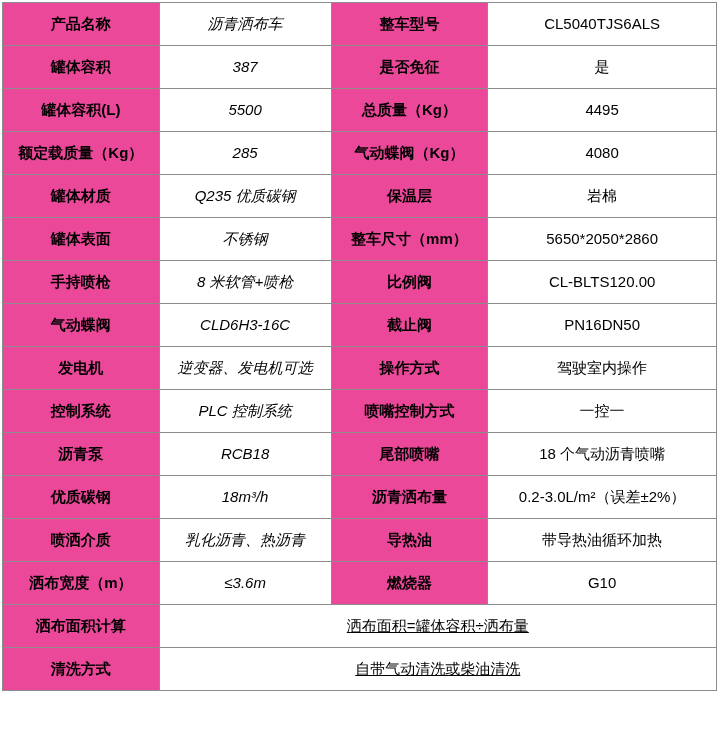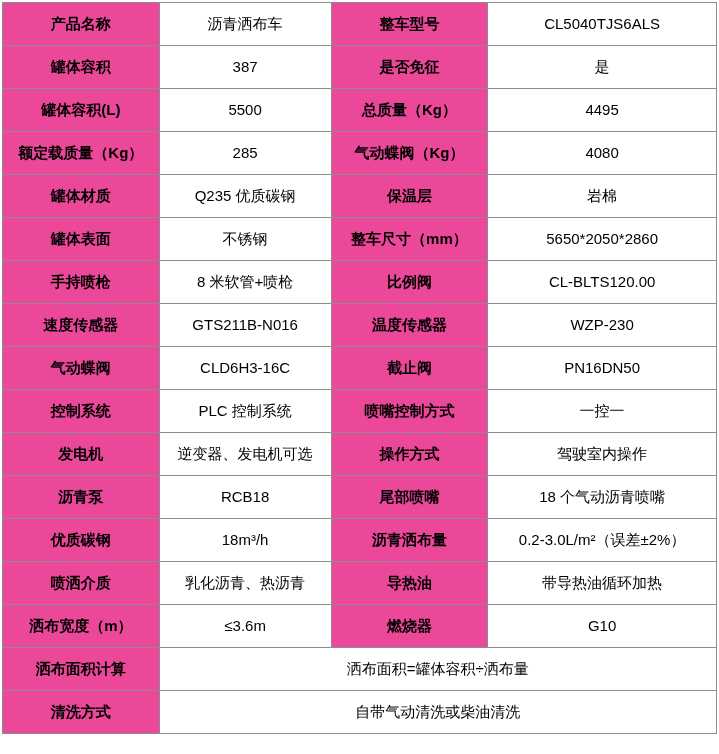--- a/index.html
+++ b/index.html
@@ -34,24 +34,26 @@
     background: #ec4899;
     font-weight: bold;
     width: 145px;
   }
   #spec-table td.value {
     background: #ffffff;
     width: 215px;
   }
   #spec-table td.value.narrow {
     width: 160px;
+    font-style: italic;
   }
   #spec-table td.wide-value {
     background: #ffffff;
     text-align: center;
+    text-decoration: underline;
   }
   .small-val {
     font-size: 13px;
   }
 </style>
 </head>
 <body>
 
 <table id="spec-table">
   <tbody>
@@ -91,42 +93,36 @@
         <td class="label">整车尺寸（mm）</td>
         <td class="value">5650*2050*2860</td>
       </tr>
       <tr>
         <td class="label">手持喷枪</td>
         <td class="value narrow">8 米软管+喷枪</td>
         <td class="label">比例阀</td>
         <td class="value">CL-BLTS120.00</td>
       </tr>
       <tr>
-        <td class="label">速度传感器</td>
-        <td class="value narrow">GTS211B-N016</td>
-        <td class="label">温度传感器</td>
-        <td class="value">WZP-230</td>
-      </tr>
-      <tr>
         <td class="label">气动蝶阀</td>
         <td class="value narrow">CLD6H3-16C</td>
         <td class="label">截止阀</td>
         <td class="value">PN16DN50</td>
       </tr>
       <tr>
+        <td class="label">发电机</td>
+        <td class="value narrow">逆变器、发电机可选</td>
+        <td class="label">操作方式</td>
+        <td class="value">驾驶室内操作</td>
+      </tr>
+      <tr>
         <td class="label">控制系统</td>
         <td class="value narrow">PLC 控制系统</td>
         <td class="label">喷嘴控制方式</td>
         <td class="value">一控一</td>
-      </tr>
-      <tr>
-        <td class="label">发电机</td>
-        <td class="value narrow">逆变器、发电机可选</td>
-        <td class="label">操作方式</td>
-        <td class="value">驾驶室内操作</td>
       </tr>
       <tr>
         <td class="label">沥青泵</td>
         <td class="value narrow">RCB18</td>
         <td class="label">尾部喷嘴</td>
         <td class="value">18 个气动沥青喷嘴</td>
       </tr>
       <tr>
         <td class="label">优质碳钢</td>
         <td class="value narrow">18m³/h</td>

